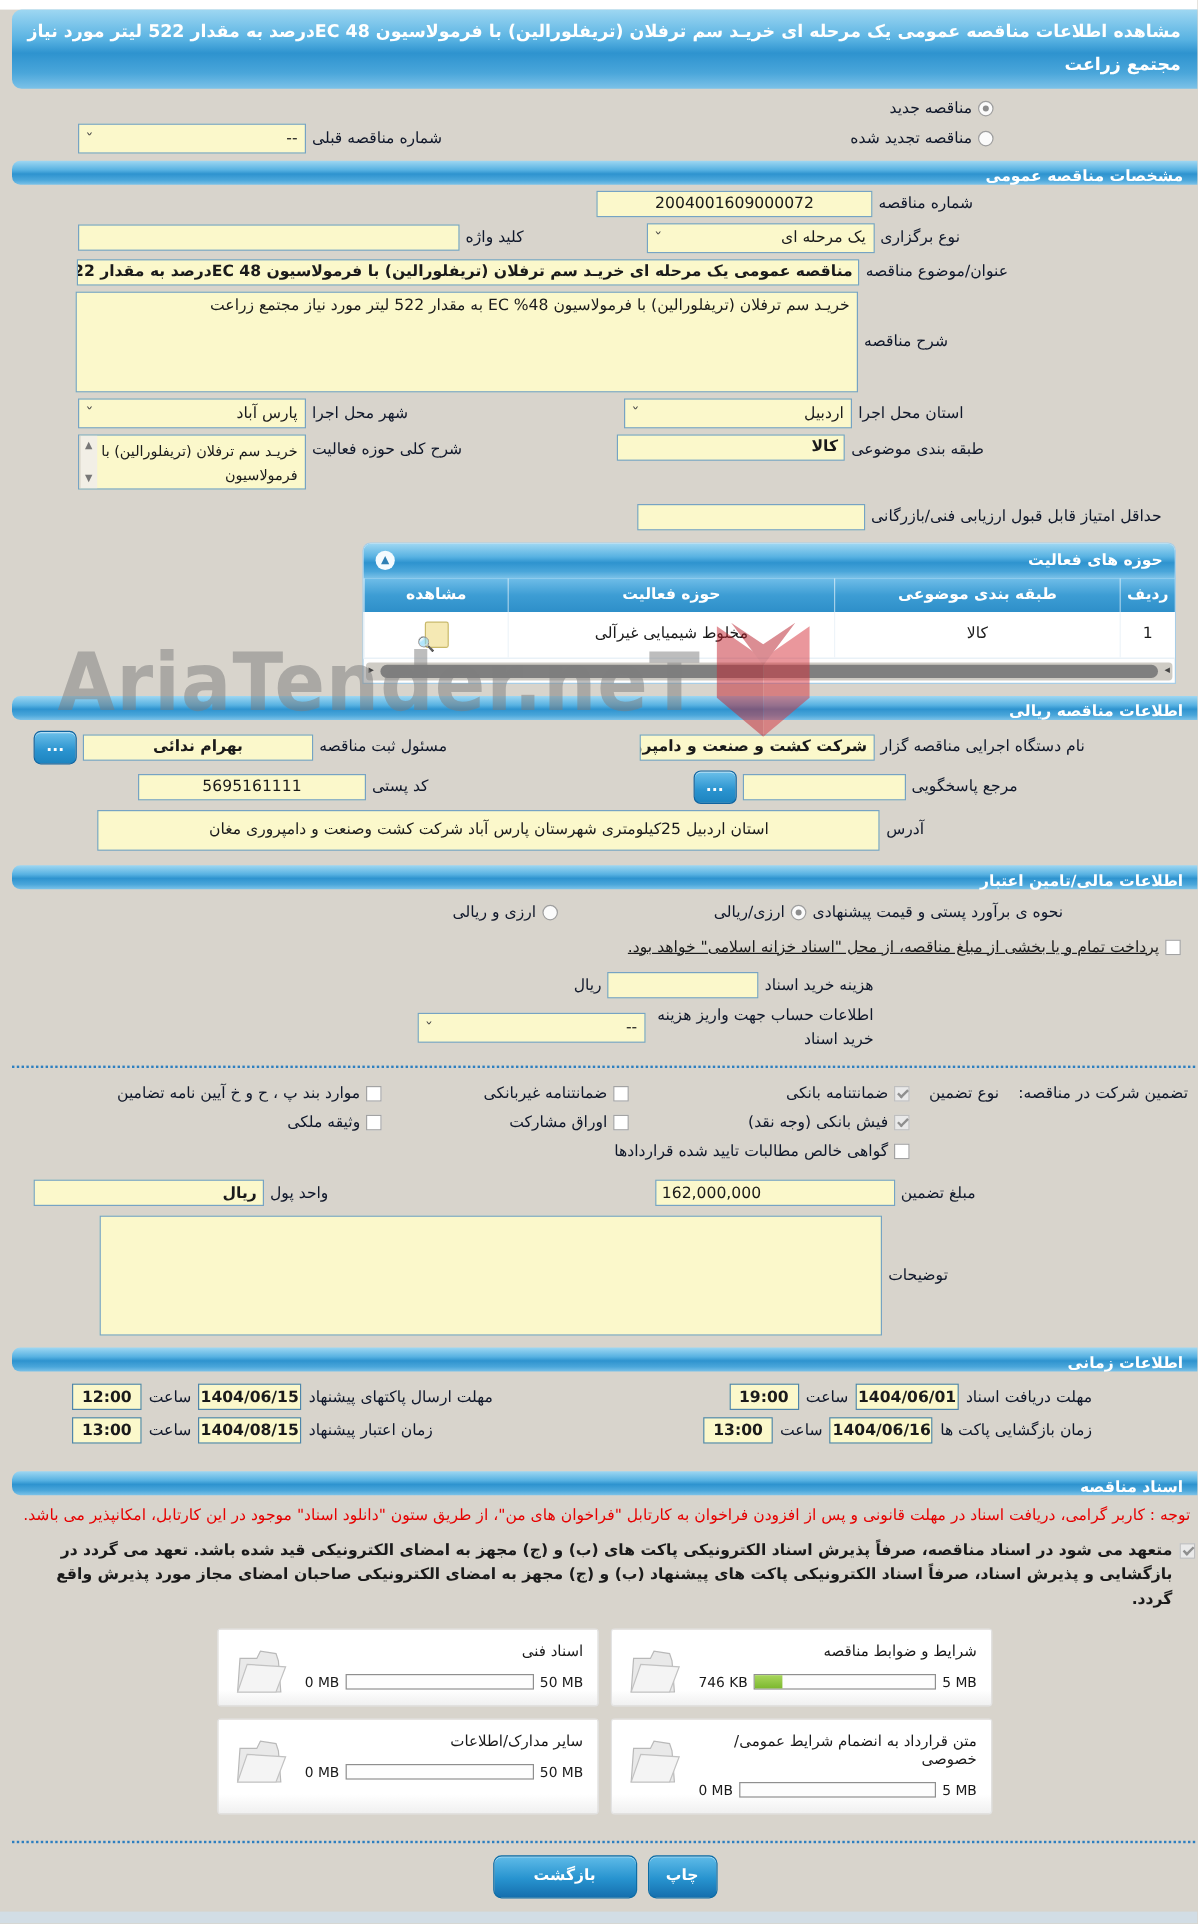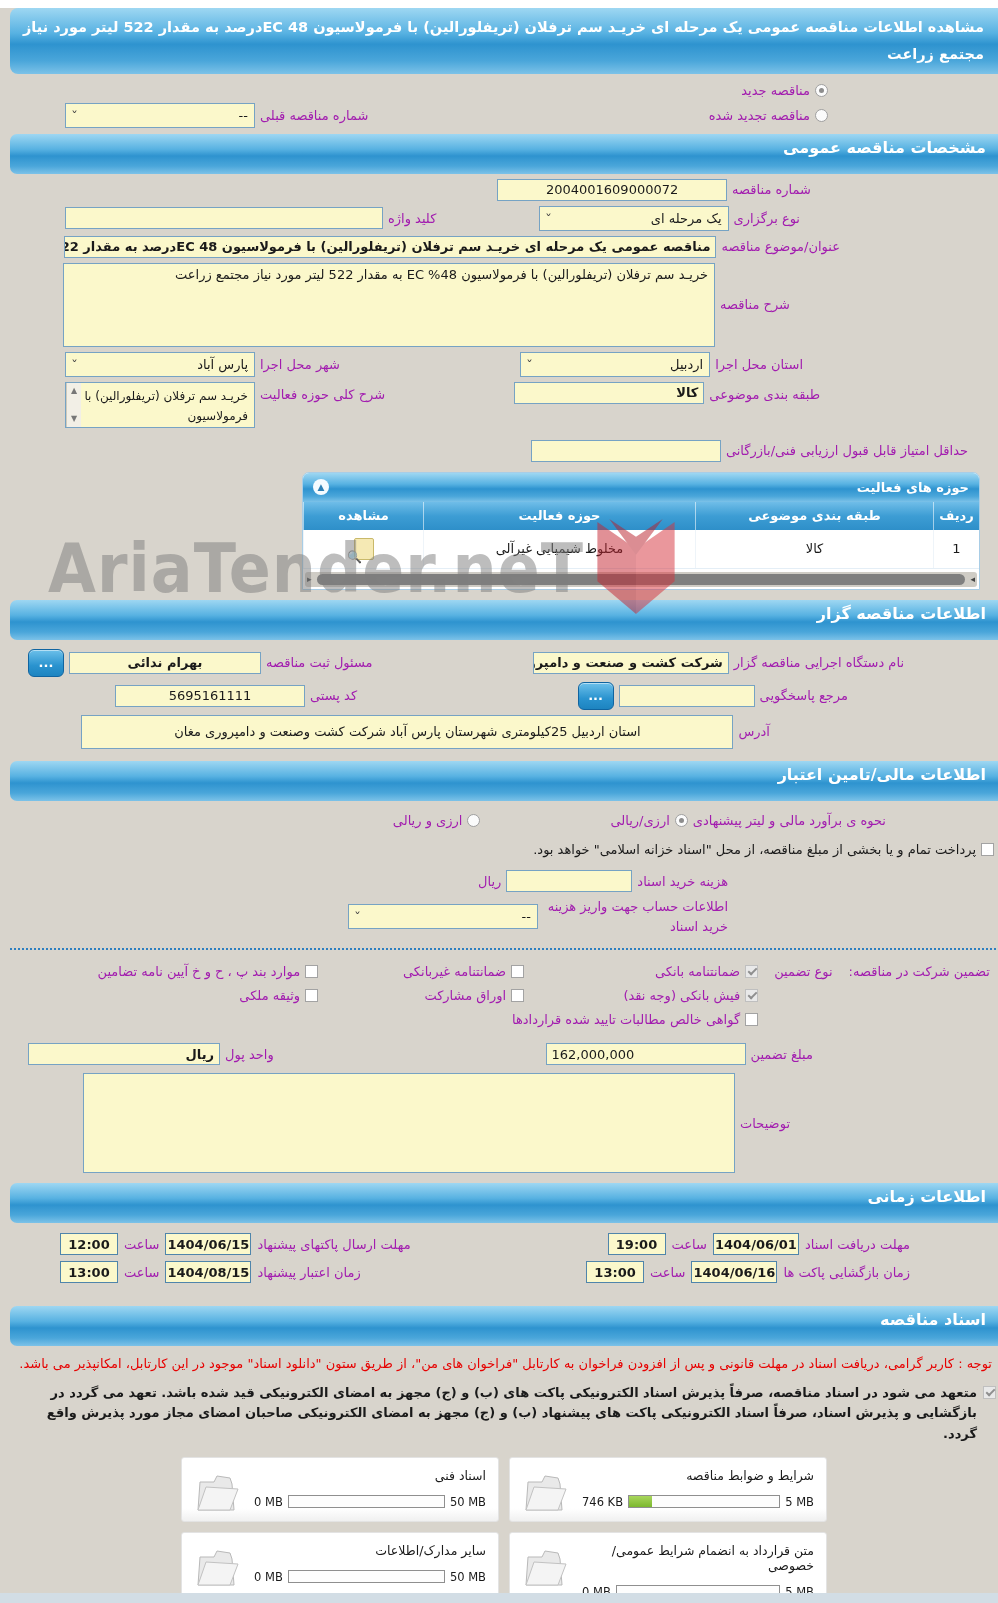--- a/index.html
+++ b/index.html
@@ -8,35 +8,35 @@
     background:#d8d4cc;
     font-family:"DejaVu Sans","Liberation Sans",sans-serif;
     font-size:13px;color:#1a1a1a;
     direction:rtl;
   }
   .top-strip{height:8px;background:#ffffff;}
   .main{margin-left:10px;position:relative;}
 
   
   .bar{
-    height:40px;line-height:28px;margin-top:6px;
+    height:20px;line-height:28px;margin-top:6px;
     background:linear-gradient(180deg,#9ed7f2 0%,#58b2e2 38%,#2e93cf 55%,#4aa6da 80%,#7cc2e8 100%);
     border-radius:7px 0 0 7px;
-    color:#fff;font-weight:bold;font-size:16px;
+    color:#fff;font-weight:bold;font-size:13px;
     padding-right:12px;
   }
   .titlebar{
     margin-top:0;height:auto;line-height:1.85;
     padding:6px 14px 6px 8px;font-size:14.5px;
     border-radius:8px 0 0 8px;
   }
 
   .frow{display:flex;align-items:center;margin-top:5px;gap:5px;padding-left:10px;}
   .lgroup{margin-inline-start:auto;display:flex;align-items:center;gap:5px;}
-  .lbl{white-space:nowrap;color:#a21caf;}
+  .lbl{white-space:nowrap;color:#0f172a;}
   .inp{
     background:#fbf8cb;border:1px solid #76a3c4;height:22px;box-sizing:border-box;
     display:flex;align-items:center;padding:0 5px;overflow:hidden;white-space:nowrap;
   }
   .inp.b{font-weight:bold;}
   .inp.center{justify-content:center;}
   .sel{
     background:#fbf8cb;border:1px solid #76a3c4;height:25px;box-sizing:border-box;
     display:flex;align-items:center;justify-content:space-between;padding:0 6px;
   }
@@ -252,21 +252,21 @@
           <span class="note-ico"></span>
         </div>
     </div>
     <div class="hscroll">
       <span class="harrow">◂</span>
       <span class="hthumb"></span>
       <span class="harrow">▸</span>
     </div>
   </div>
 
-  <div class="bar" style="margin-top:10px;">اطلاعات مناقصه گزار</div>
+  <div class="bar" style="margin-top:10px;">اطلاعات مناقصه ریالی</div>
 
   <div class="frow" style="padding-right:94px;margin-top:9px;">
     <span class="lbl">نام دستگاه اجرایی مناقصه گزار</span>
     <span class="inp b" style="width:196px;">شرکت کشت و صنعت و دامپروری مغان</span>
     <span class="lgroup" style="padding-left:8px;">
       <span class="lbl">مسئول ثبت مناقصه</span>
       <span class="inp b center" style="width:192px;">بهرام ندائی</span>
       <span class="morebtn">...</span>
     </span>
   </div>
@@ -282,29 +282,29 @@
   </div>
 
   <div class="frow" style="padding-right:228px;">
     <span class="lbl">آدرس</span>
     <span class="inp center" style="width:652px;height:34px;">استان اردبیل 25کیلومتری شهرستان پارس آباد شرکت کشت وصنعت و دامپروری مغان</span>
   </div>
 
   <div class="bar" style="margin-top:12px;">اطلاعات مالی/تامین اعتبار</div>
 
   <div class="frow" style="padding-right:112px;margin-top:12px;">
-    <span class="lbl">نحوه ی برآورد مالی و لیتر پیشنهادی</span>
+    <span class="lbl">نحوه ی برآورد پستی و قیمت پیشنهادی</span>
     <span class="rad on"></span>
     <span class="lbl">ارزی/ریالی</span>
     <span style="width:120px;"></span>
     <span class="rad"></span>
     <span class="lbl">ارزی و ریالی</span>
   </div>
 
-  <div class="frow" style="padding-right:4px;align-items:flex-start;margin-top:12px;">
+  <div class="frow" style="padding-right:14px;align-items:flex-start;margin-top:12px;text-decoration:underline;">
     <span class="cb" style="margin-top:3px;"></span>
     <span style="max-width:930px;line-height:1.6;">پرداخت تمام و یا بخشی از مبلغ مناقصه، از محل "اسناد خزانه اسلامی" خواهد بود.</span>
   </div>
 
   <div class="frow" style="padding-right:270px;margin-top:10px;">
     <span class="lbl">هزینه خرید اسناد</span>
     <span class="inp" style="width:126px;"></span>
     <span class="lbl">ریال</span>
   </div>
 

